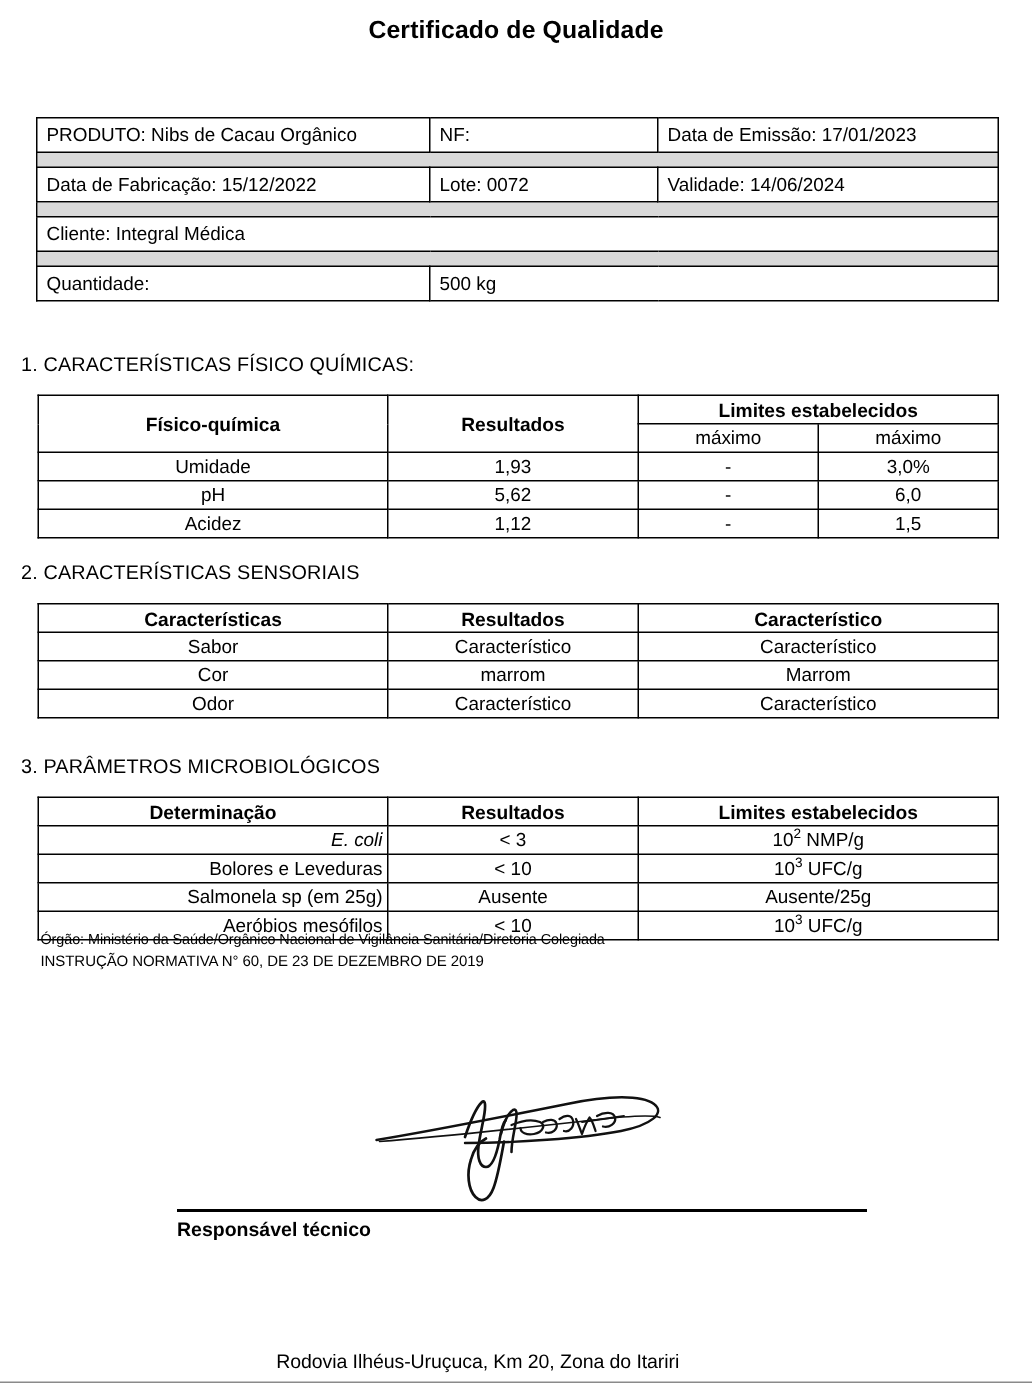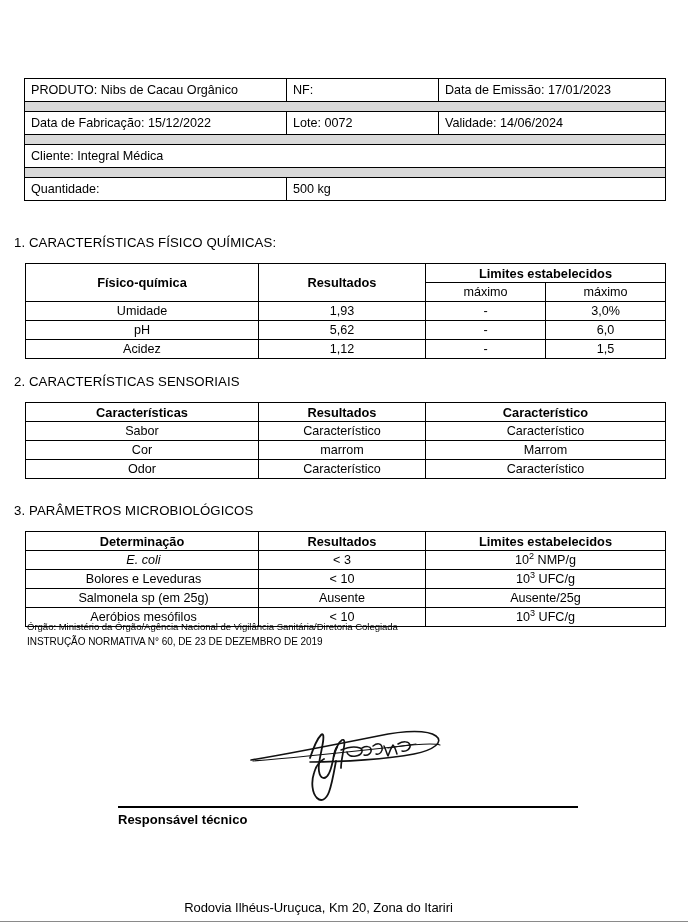--- a/index.html
+++ b/index.html
@@ -101,21 +101,21 @@
   .data-table th.sub-head {
     font-weight: normal;
     font-size: 12.6px;
   }
 
   #phys-table { top: 263px; }
   #sens-table { top: 402px; }
   #micro-table { top: 531px; }
 
   #micro-table td.det-name {
-    text-align: center;
+    text-align: right;
     padding-left: 6px;
   }
   #micro-table td.det-name.italic { font-style: italic; }
   sup { font-size: 0.72em; vertical-align: super; line-height: 0; }
 
   
   .footnote {
     position: absolute;
     left: 27px;
     top: 621px;
@@ -169,20 +169,21 @@
     width: 688px;
     height: 0;
     border-top: 1px solid #8a8a8a;
   }
 </style>
 </head>
 <body>
 
 <div class="page">
 
+  <div class="doc-title">Certificado de Qualidade</div>
 
   <table class="info-table">
     <colgroup>
       <col style="width:262px">
       <col style="width:152px">
       <col style="width:227px">
     </colgroup>
     <tbody>
       <tr>
         <td>PRODUTO: Nibs de Cacau Orgânico</td>
@@ -322,21 +323,21 @@
       </tr>
       <tr>
         <td class="det-name">Aeróbios mesófilos</td>
         <td>&lt; 10</td>
         <td><span>10</span><sup>3</sup><span> UFC/g</span></td>
       </tr>
     </tbody>
   </table>
 
   <div class="footnote">
-    <span>Órgão: Ministério da Órgão/Agência Nacional de Vigilância Sanitária/Diretoria Colegiada</span>
+    <span>Órgão: Ministério da Saúde/Orgânico Nacional de Vigilância Sanitária/Diretoria Colegiada</span>
     <span class="fn-line2">INSTRUÇÃO NORMATIVA N° 60, DE 23 DE DEZEMBRO DE 2019</span>
   </div>
 
   <div class="signature-area">
     <svg width="215" height="88" viewBox="0 0 215 88">
       <g fill="none" stroke="#111111" stroke-linecap="round" stroke-linejoin="round">
         <path d="M3 44 C 40 38, 90 28, 130 20 C 158 14, 180 14, 188 20 C 196 26, 186 34, 166 38 C 140 43, 95 46, 62 46" stroke-width="1.6"></path>
         <path d="M5 45 C 45 42, 100 36, 145 31 C 170 28, 186 27, 192 29" stroke-width="1.1"></path>
         <path d="M62 42 C 66 30, 70 22, 73 19 C 75 17, 76 19, 75 26 C 74 33, 72 40, 71 48 C 70 56, 72 62, 76 62 C 80 62, 83 54, 85 44 C 86 38, 87 33, 89 31" stroke-width="1.8"></path>
         <path d="M86 40 C 88 32, 91 26, 94 24 C 96 23, 97 25, 96 31 C 95 38, 93 45, 93 52" stroke-width="1.7"></path>

